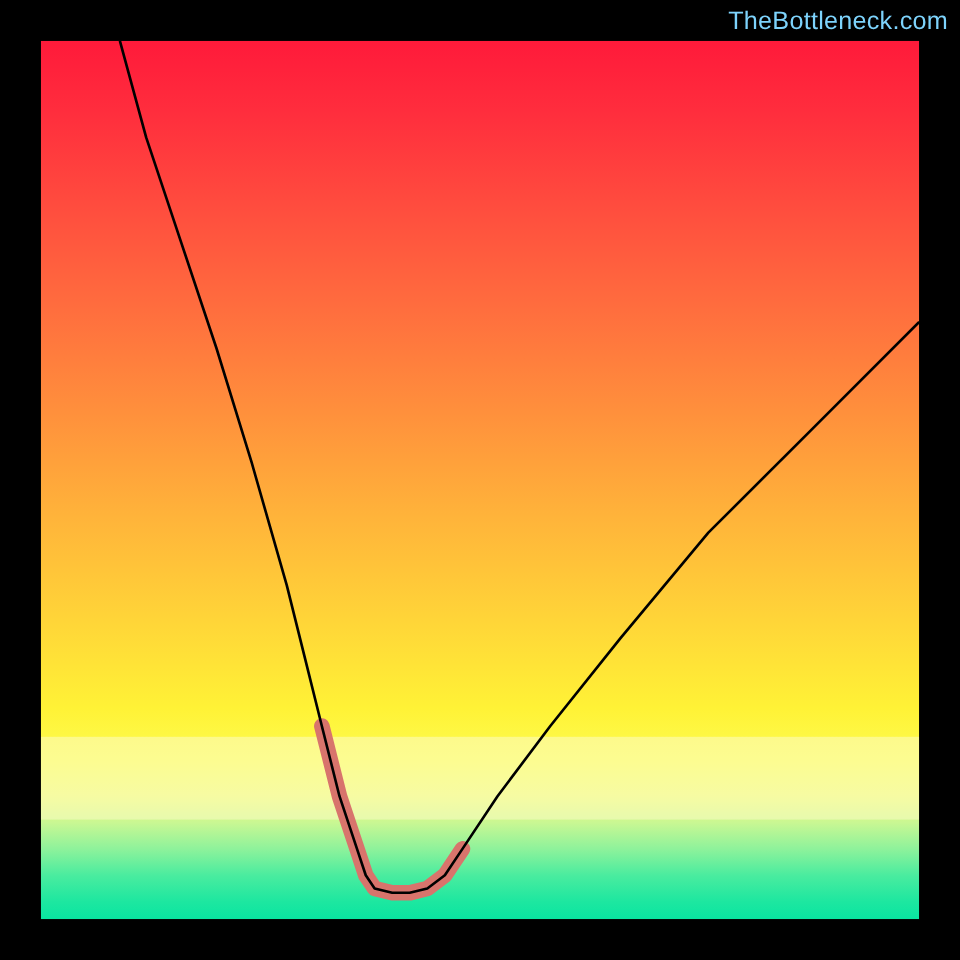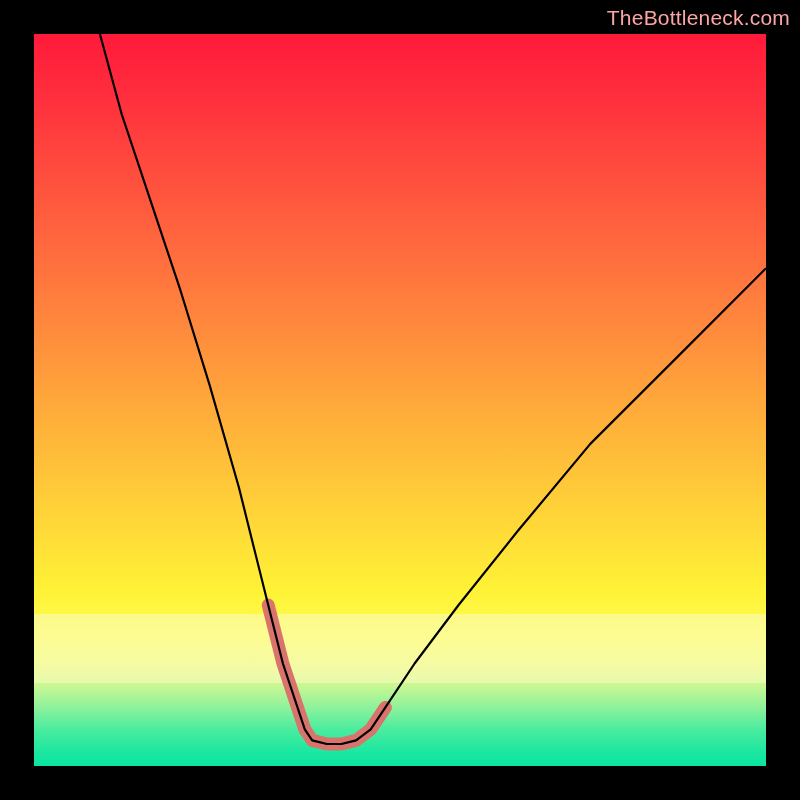--- a/index.html
+++ b/index.html
@@ -58,21 +58,21 @@
     width: 100%;
     top: 79.2%;
     height: 9.5%;
     background: #fbfbc6;
     opacity: 0.55;
   }
   .watermark {
     position: absolute;
     top: 6px;
     right: 10px;
-    color: #fca5a5;
+    color: #7dd3fc;
     font-size: 21px;
     letter-spacing: 0.2px;
     font-weight: 400;
     user-select: none;
     margin-left: 44px;
   }
   svg.curve {
     position: absolute;
     top: 0;
     left: 0;

